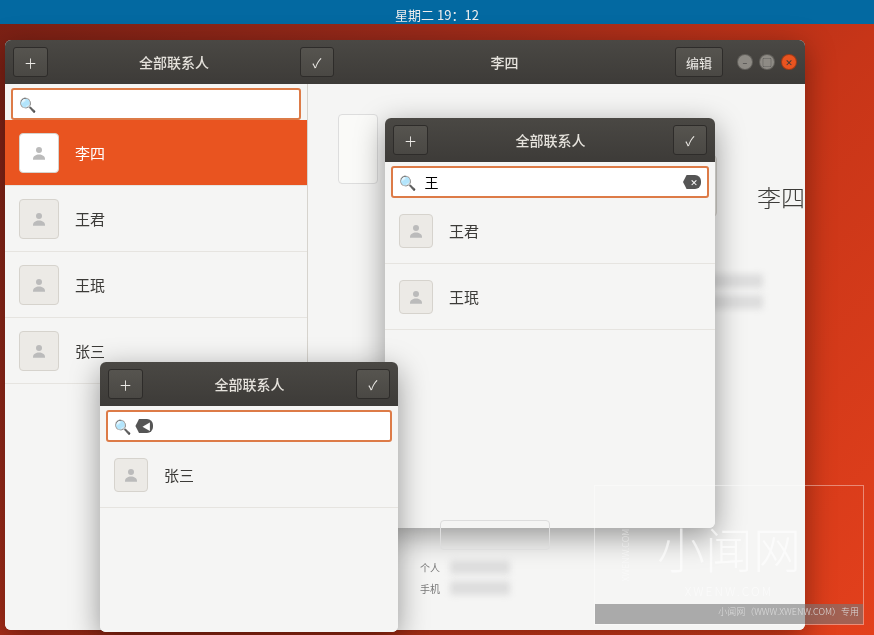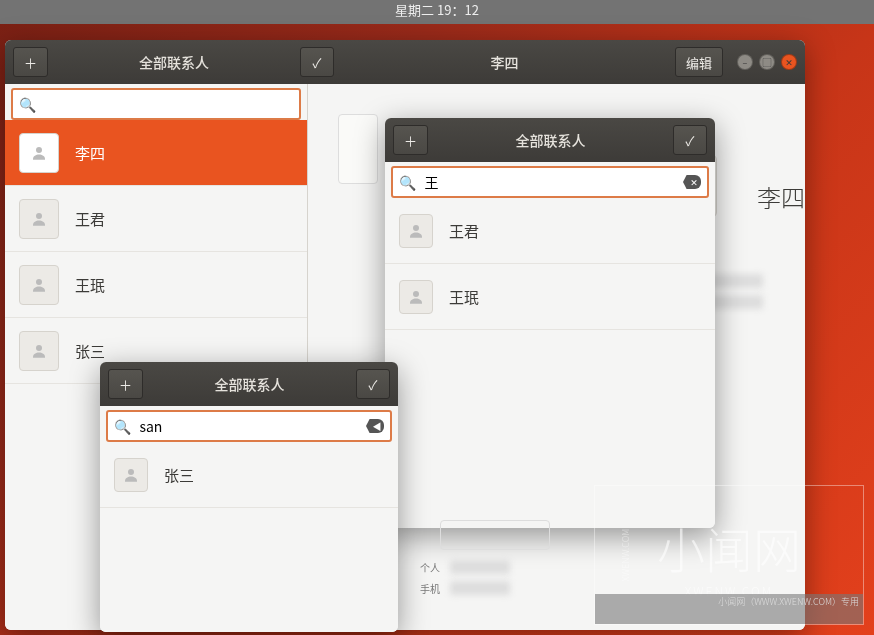--- a/index.html
+++ b/index.html
@@ -1,17 +1,17 @@
 <!DOCTYPE html>
 <html><head>
 <meta charset="utf-8">
 <style>
   * { box-sizing: border-box; margin: 0; padding: 0; font-family: "Noto Sans CJK SC", "PingFang SC", sans-serif; }
   body { width: 874px; height: 635px; overflow: hidden; position: relative; background: linear-gradient(135deg, #7a2014 0%, #9a2a1a 30%, #c73518 60%, #e3401c 100%); }
-  .topbar { position: absolute; top: 0; left: 0; right: 0; height: 24px; background: #737373; color: #eee; font-size: 13px; display: flex; align-items: flex-start; justify-content: center; }
+  .topbar { position: absolute; top: 0; left: 0; right: 0; height: 24px; background: #0369a1; color: #eee; font-size: 13px; display: flex; align-items: flex-end; justify-content: center; }
 
   .window { position: absolute; background: #f5f5f4; border-radius: 6px; box-shadow: 0 8px 30px rgba(0,0,0,0.4); overflow: hidden; display: flex; flex-direction: column; }
   .window-header { height: 44px; background: linear-gradient(#4a4844, #3d3b38); display: flex; align-items: center; padding: 0 8px; gap: 6px; }
   .hdr-btn { height: 30px; min-width: 34px; padding: 0 10px; border-radius: 3px; background: linear-gradient(#56544f, #4a4844); border: 1px solid #2e2c2a; color: #eceae6; font-size: 13px; display: flex; align-items: center; justify-content: center; cursor: pointer; }
   .hdr-title { flex: 1; text-align: center; color: #e5e2dc; font-size: 14px; font-weight: 500; }
   .hdr-spacer { flex: 1; }
 
   .winctrl { display: flex; gap: 6px; margin-left: 8px; }
   .winctrl .dot { width: 16px; height: 16px; border-radius: 50%; border: 1px solid rgba(0,0,0,0.3); display:flex; align-items:center; justify-content:center; font-size:9px; color:#3a3a3a; }
   .dot.min { background: #8e8b85; }
@@ -41,21 +41,21 @@
   .detail-pane { position:absolute; top:70px; right:0; display:flex; flex-direction:column; align-items:flex-start; }
   .detail-avatar { width:64px; height:64px; border-radius:6px; background:#eceae6; border:1px solid #d6d3cd; display:flex; align-items:center; justify-content:center; color:#aaa; margin:0 20px 20px 20px; }
   .detail-row { display:flex; gap:10px; font-size:10px; color:#555; margin:6px 20px; }
   .detail-row .label { width:40px; text-align:right; color:#777; }
   .detail-row .blur { width:60px; height:14px; background:#ddd; filter:blur(3px); border-radius:2px; }
 
   .lower-detail { position:absolute; left:380px; top:520px; }
   .lower-detail .detail-row { margin:6px 20px; }
 
   .watermark { position:absolute; right:10px; bottom:10px; width:270px; height:140px; border:1px solid rgba(255,255,255,0.4); display:flex; flex-direction:column; align-items:center; justify-content:center; color:rgba(255,255,255,0.6); font-size:48px; font-weight:300; pointer-events:none; }
-  .watermark .bar { position:absolute; bottom:0; left:0; right:0; height:30px; background:rgba(120,120,120,0.6); font-size:9px; color:#ddd; text-align:right; padding:1px 4px; }
+  .watermark .bar { position:absolute; bottom:0; left:0; right:0; height:20px; background:rgba(120,120,120,0.6); font-size:9px; color:#ddd; text-align:right; padding:1px 4px; }
   .watermark .side { position:absolute; left:4px; top:50%; transform:translateY(-50%) rotate(-90deg); font-size:9px; color:rgba(255,255,255,0.5);}
 
   svg.person { width:18px; height:18px; }
   svg.person.big { width:28px; height:28px; }
 </style>
 </head>
 <body>
 
 <div class="topbar">
   <span>星期二 19：12</span>
@@ -196,21 +196,20 @@
     <div class="hdr-btn">
         <span>＋</span>
       </div>
     <div class="hdr-title">全部联系人</div>
     <div class="hdr-btn">
         <span>✓</span>
       </div>
   </div>
   <div class="searchbar">
     <span class="search-icon">🔍</span>
-    <input class="search-input" value="san" style="">
     <span class="clear-icon">◀</span>
   </div>
   <div class="contact-list" id="w3-list">
       <div class="contact-item">
         <div class="avatar small">
           <svg class="person" viewBox="0 0 24 24" fill="#bbb">
             <circle cx="12" cy="8" r="4"></circle>
             <path d="M4 20c0-4 4-6 8-6s8 2 8 6v1H4z"></path>
           </svg>
         </div>

